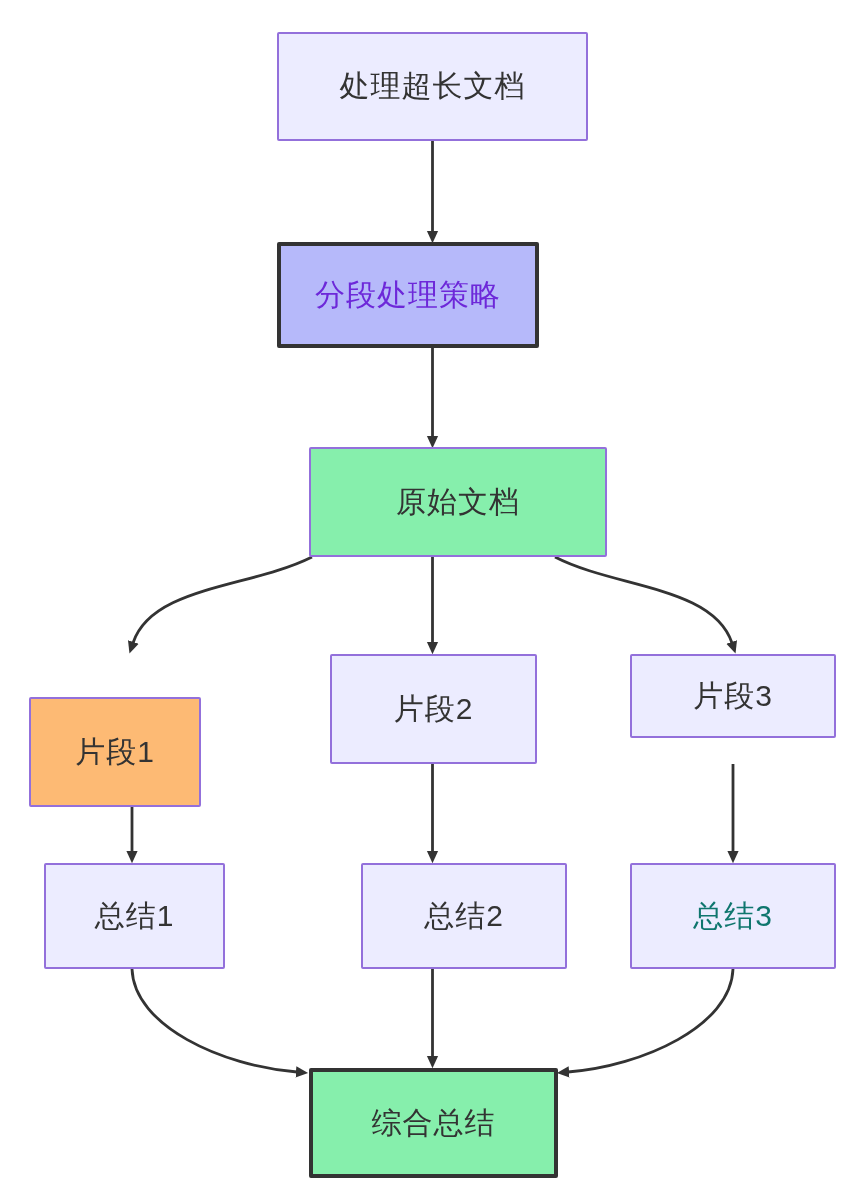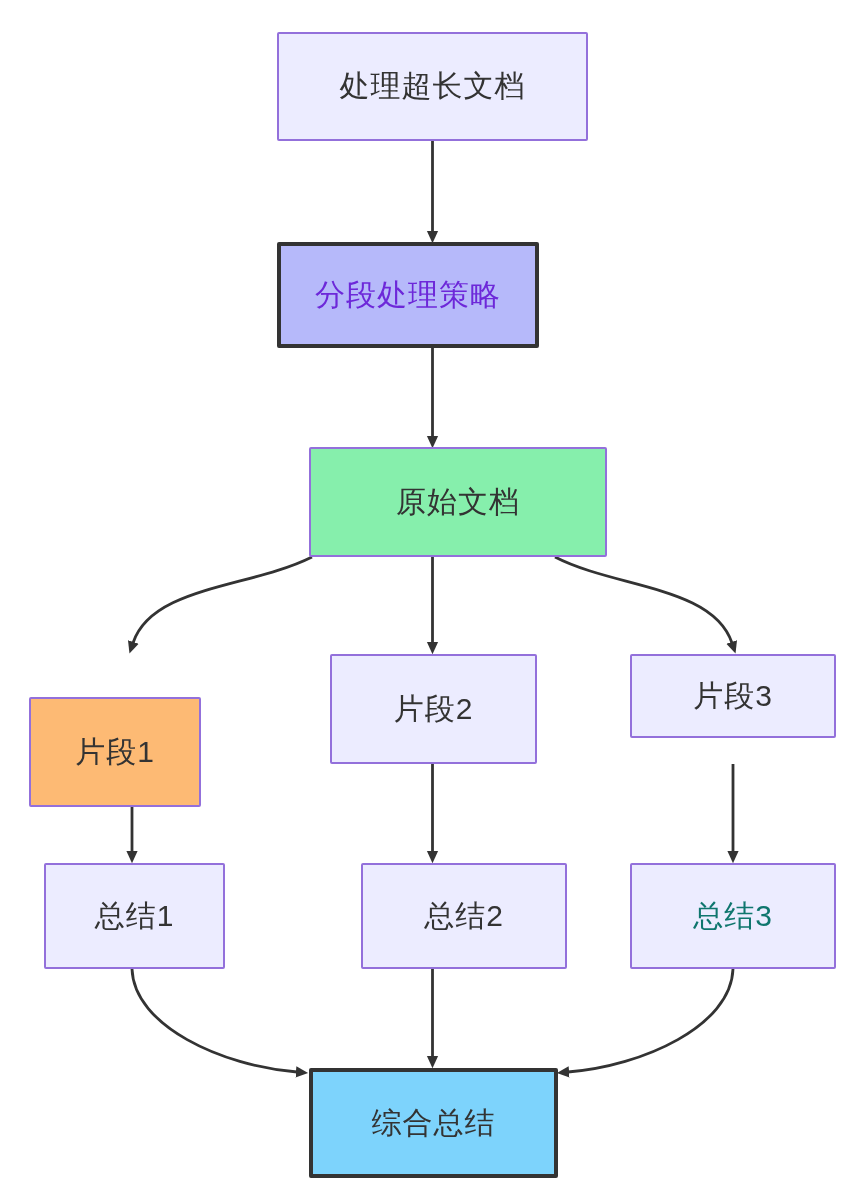--- a/index.html
+++ b/index.html
@@ -84,17 +84,17 @@
       </div>
       <div class="node" style="left: 29px; top: 863px; width: 181px; height: 106px; background: rgb(236, 236, 255); border: 2px solid rgb(147, 112, 219); color: rgb(51, 51, 51); margin-left: 15px;">
         <span class="label">总结1</span>
       </div>
       <div class="node" style="left: 330px; top: 863px; width: 206px; height: 106px; background: rgb(236, 236, 255); border: 2px solid rgb(147, 112, 219); color: rgb(51, 51, 51); margin-left: 31px;">
         <span class="label">总结2</span>
       </div>
       <div class="node" style="left: 630px; top: 863px; width: 206px; height: 106px; background: rgb(236, 236, 255); border: 2px solid rgb(147, 112, 219); color: #0f766e;">
         <span class="label">总结3</span>
       </div>
-      <div class="node" style="left: 309px; top: 1068px; width: 249px; height: 110px; background: #7dd3fc; border: 4px solid rgb(51, 51, 51); color: rgb(51, 51, 51);">
+      <div class="node" style="left: 309px; top: 1068px; width: 249px; height: 110px; background: #86efac; border: 4px solid rgb(51, 51, 51); color: rgb(51, 51, 51);">
         <span class="label">综合总结</span>
       </div>
     </div>
 </div>
 
 </body></html>

